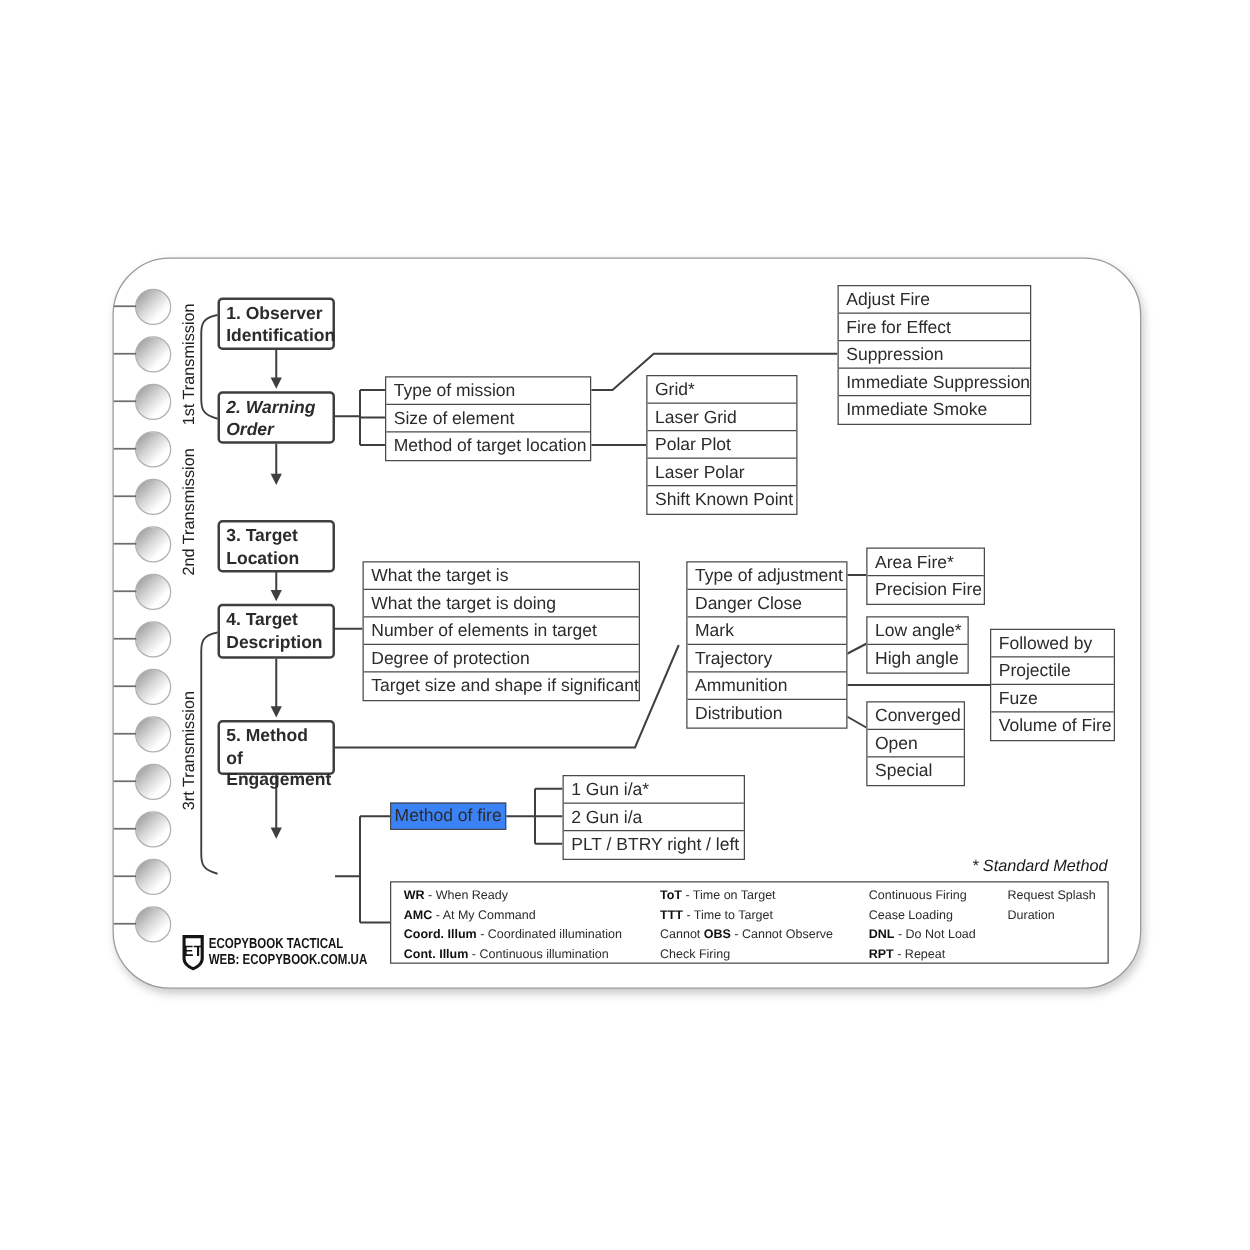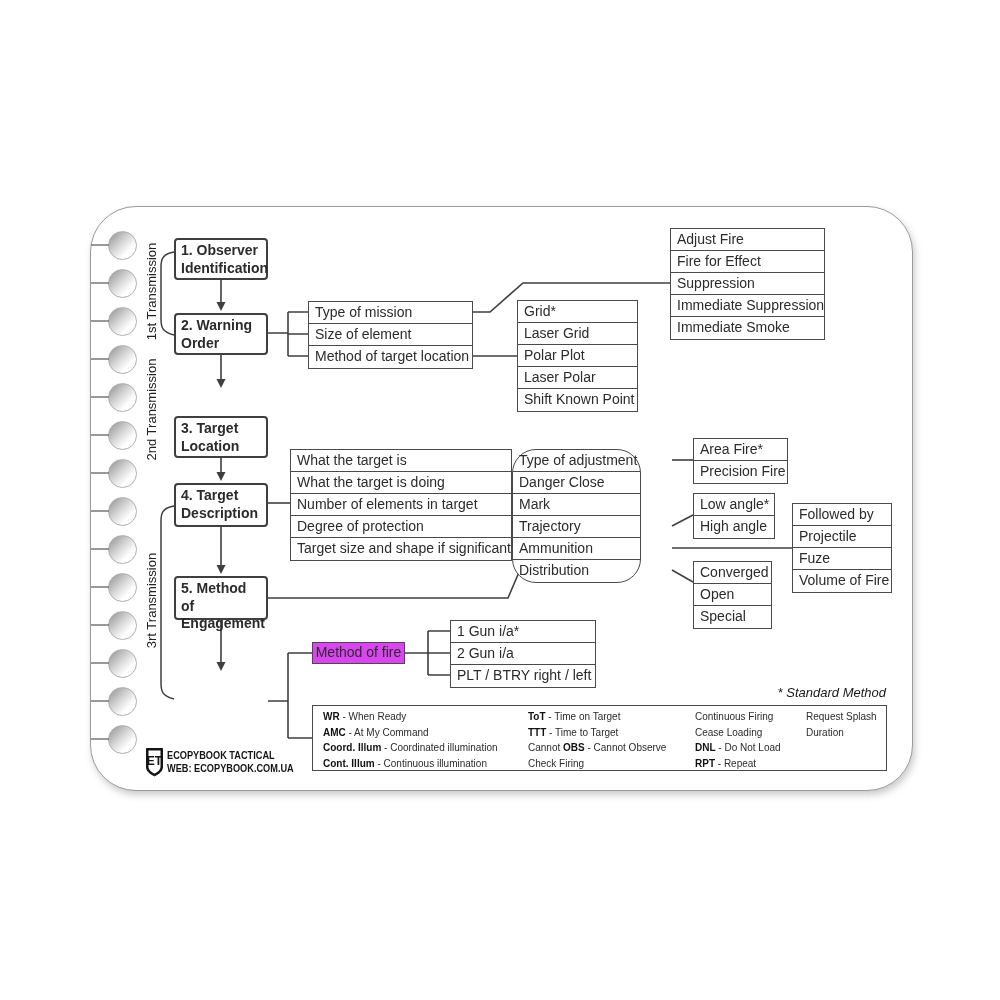--- a/index.html
+++ b/index.html
@@ -17,21 +17,21 @@
   .ref{position:absolute;left:297px;top:224px;width:352px;text-align:center;
        font-style:italic;font-size:15px;color:#1f1f1f;}
   .step{position:absolute;left:174px;width:94px;box-sizing:border-box;
         border:2px solid #3f3f3f;border-radius:4px;background:#fff;
         padding:2px 3px 2px 5px;font-weight:bold;font-size:14px;line-height:17.5px;}
   .group{position:absolute;box-sizing:border-box;border:1.5px solid #4a4a4a;background:#fff;}
   .g-row{box-sizing:border-box;height:22px;line-height:20px;padding-left:6px;
          font-size:14px;white-space:nowrap;overflow:hidden;border-bottom:1.5px solid #4a4a4a;}
   .g-row:last-child{border-bottom:none;}
   .mof{position:absolute;left:312px;top:642px;width:93px;height:22px;box-sizing:border-box;
-       border:1.5px solid #4a4a4a;background:#d946ef;font-size:14px;line-height:19px;text-align:center;}
+       border:1.5px solid #4a4a4a;background:#3b82f6;font-size:14px;line-height:19px;text-align:center;}
   .stdnote{position:absolute;top:685px;right:114px;font-size:13px;font-style:italic;color:#1a1a1a;}
   .legendbox{position:absolute;left:312px;top:705px;width:575px;height:66px;box-sizing:border-box;
              border:1.5px solid #4a4a4a;background:#fff;}
   .legend-col{position:absolute;top:3px;font-size:10px;line-height:15.5px;white-space:nowrap;}
   .legend-col b{font-weight:bold;color:#111;}
   .brand{position:absolute;left:145px;top:747px;display:flex;align-items:center;}
   .brand-text{margin-left:3px;font-weight:bold;font-size:11.5px;line-height:13px;
               color:#141414;transform:scaleX(.8);transform-origin:left center;white-space:nowrap;}
 </style>
 </head>
@@ -116,21 +116,21 @@
 
   <div class="trans" style="left:91px;top:284px;width:120px;">1st Transmission</div>
   <div class="trans" style="left:91px;top:402px;width:120px;">2nd Transmission</div>
   <div class="trans" style="left:91px;top:593px;width:120px;">3rt Transmission</div>
 
 
   <div class="step" style="top:238px;height:42px;">
       <div>1. Observer</div>
       <div>Identification</div>
     </div>
-  <div class="step" style="top:313px;height:42px;">
+  <div class="step" style="top:313px;height:42px;font-style:italic;">
       <div>2. Warning</div>
       <div>Order</div>
     </div>
   <div class="step" style="top:390px;height:42px;margin-top:26px;">
       <div>3. Target</div>
       <div>Location</div>
     </div>
   <div class="step" style="top:483px;height:44px;">
       <div>4. Target</div>
       <div>Description</div>
@@ -159,21 +159,21 @@
       <div class="g-row">Laser Polar</div>
       <div class="g-row">Shift Known Point</div>
     </div>
   <div class="group" style="left:290px;top:449px;width:222px;">
       <div class="g-row">What the target is</div>
       <div class="g-row">What the target is doing</div>
       <div class="g-row">Number of elements in target</div>
       <div class="g-row">Degree of protection</div>
       <div class="g-row">Target size and shape if significant</div>
     </div>
-  <div class="group" style="left:512px;top:449px;width:129px;border-radius:24px;">
+  <div class="group" style="left:549px;top:449px;width:129px;">
       <div class="g-row">Type of adjustment</div>
       <div class="g-row">Danger Close</div>
       <div class="g-row">Mark</div>
       <div class="g-row">Trajectory</div>
       <div class="g-row">Ammunition</div>
       <div class="g-row">Distribution</div>
     </div>
   <div class="group" style="left:693px;top:438px;width:95px;">
       <div class="g-row">Area Fire*</div>
       <div class="g-row">Precision Fire</div>

